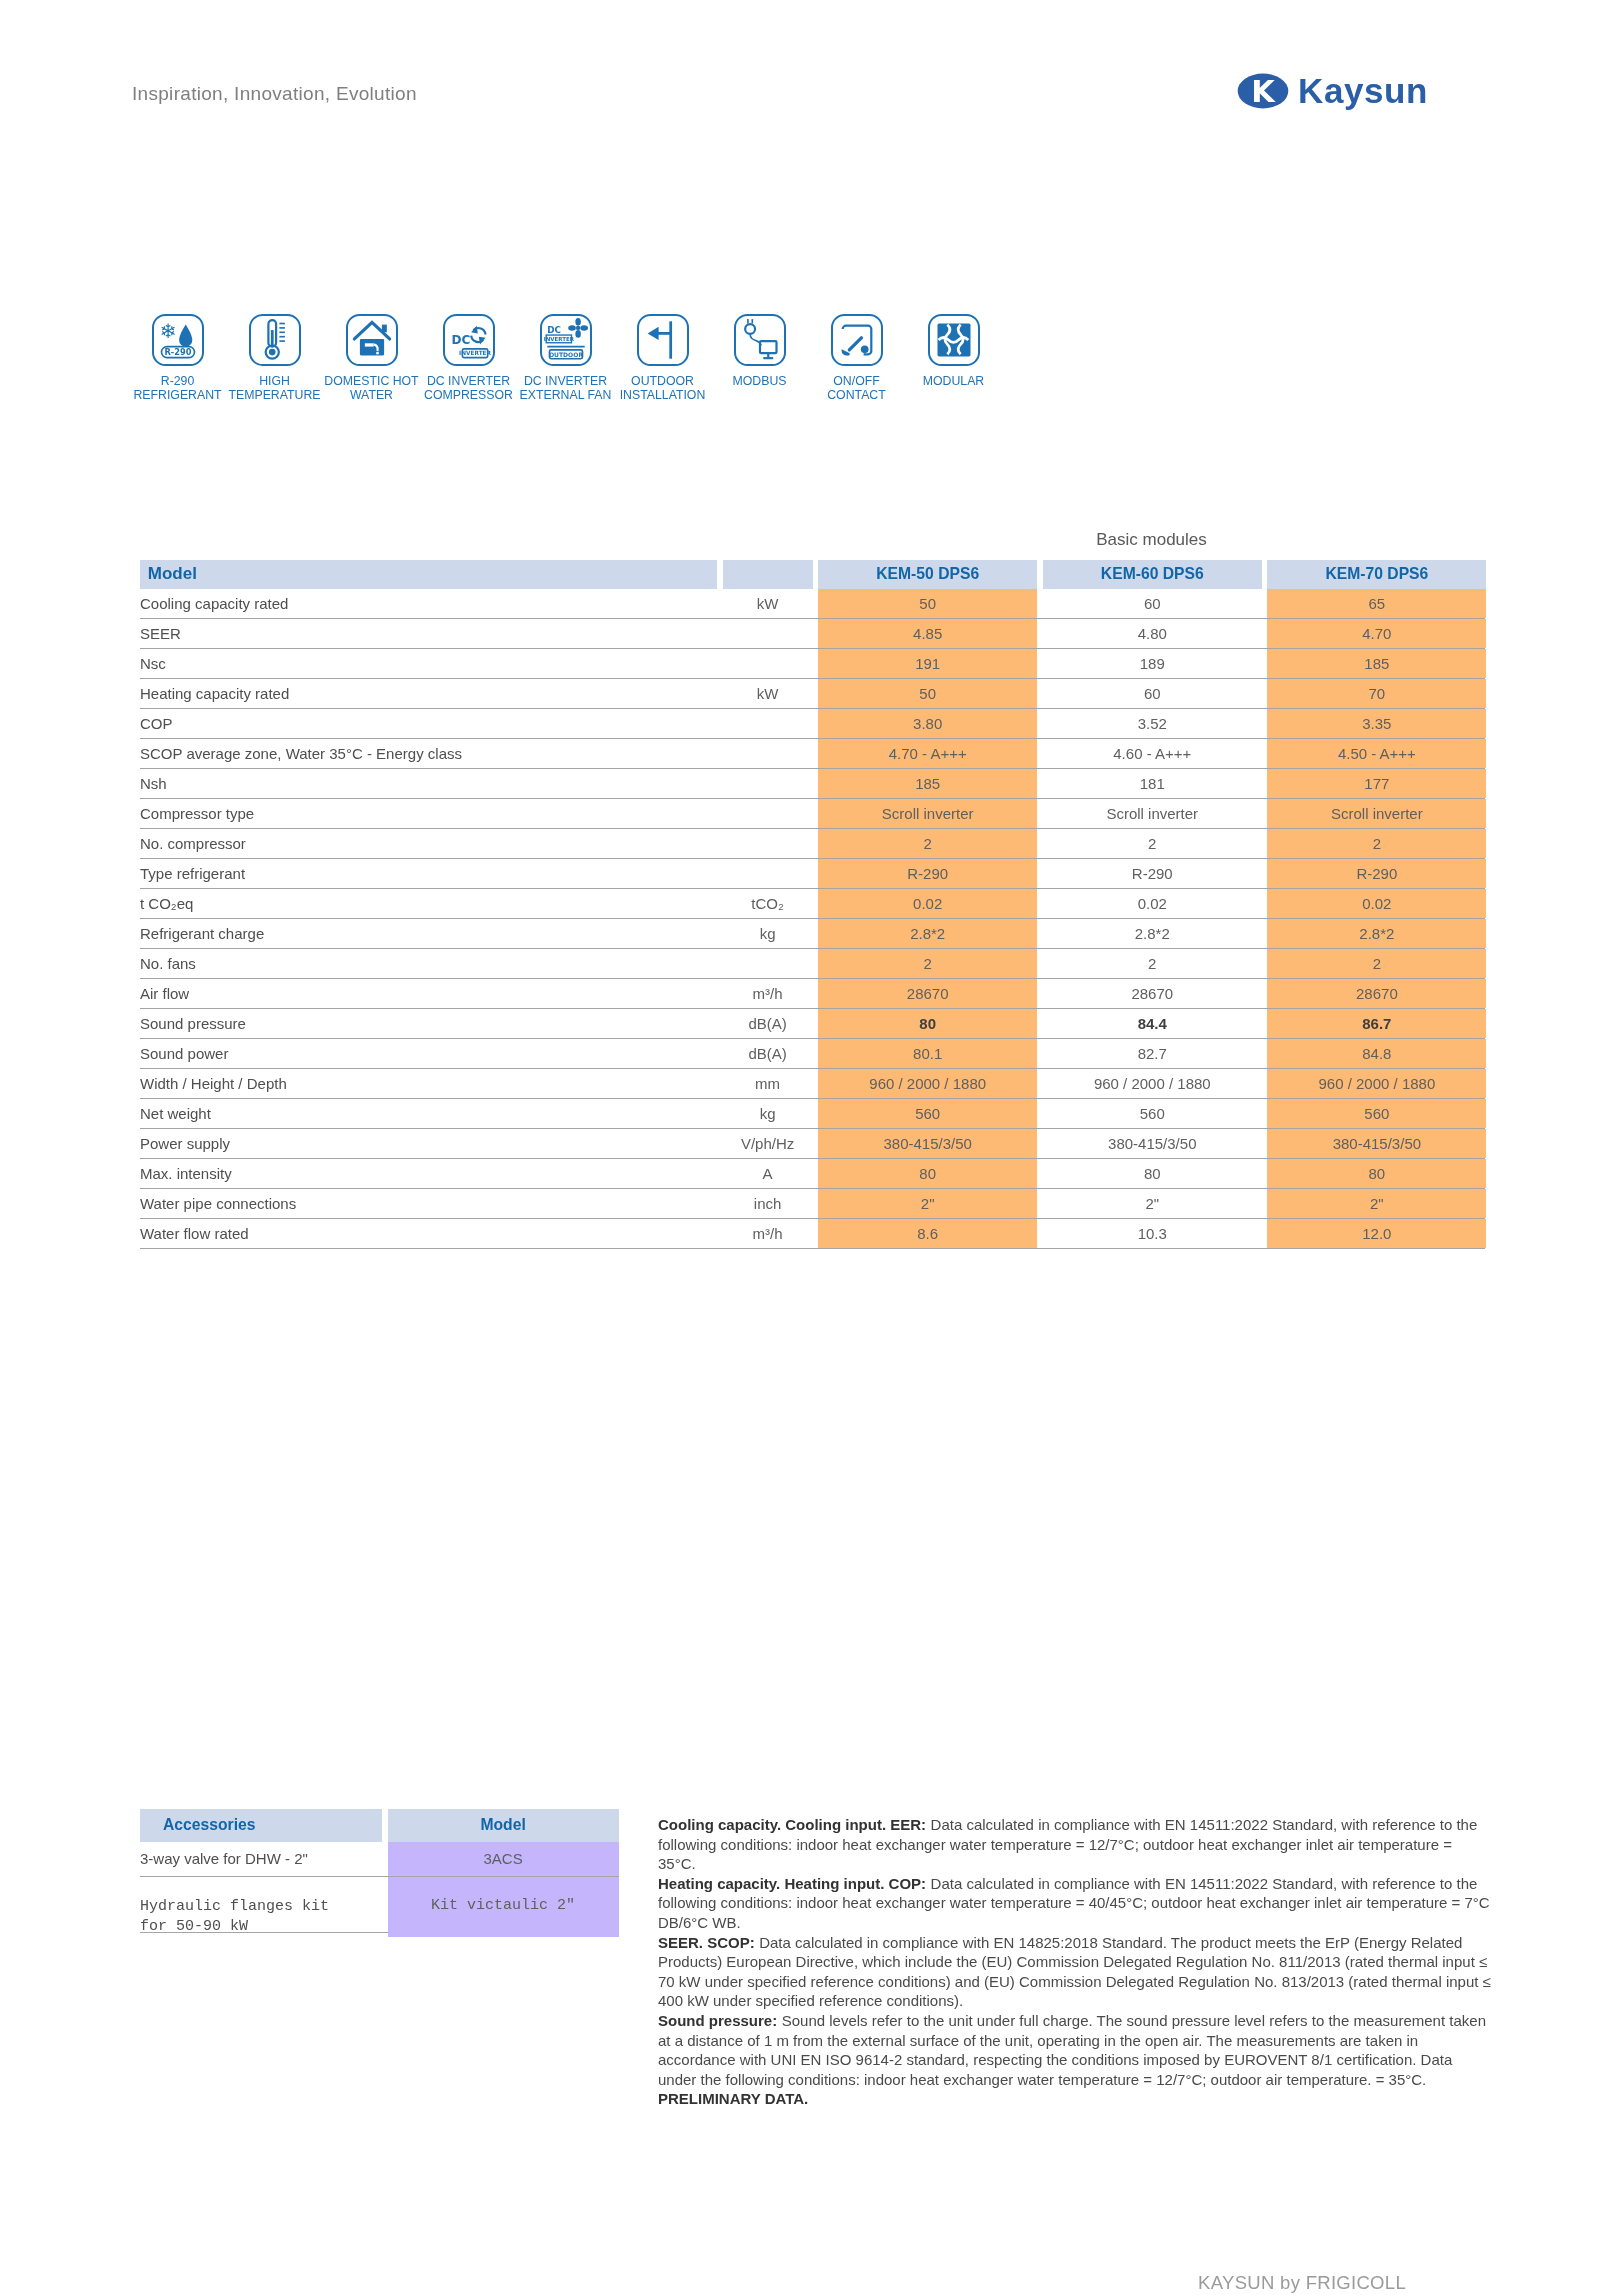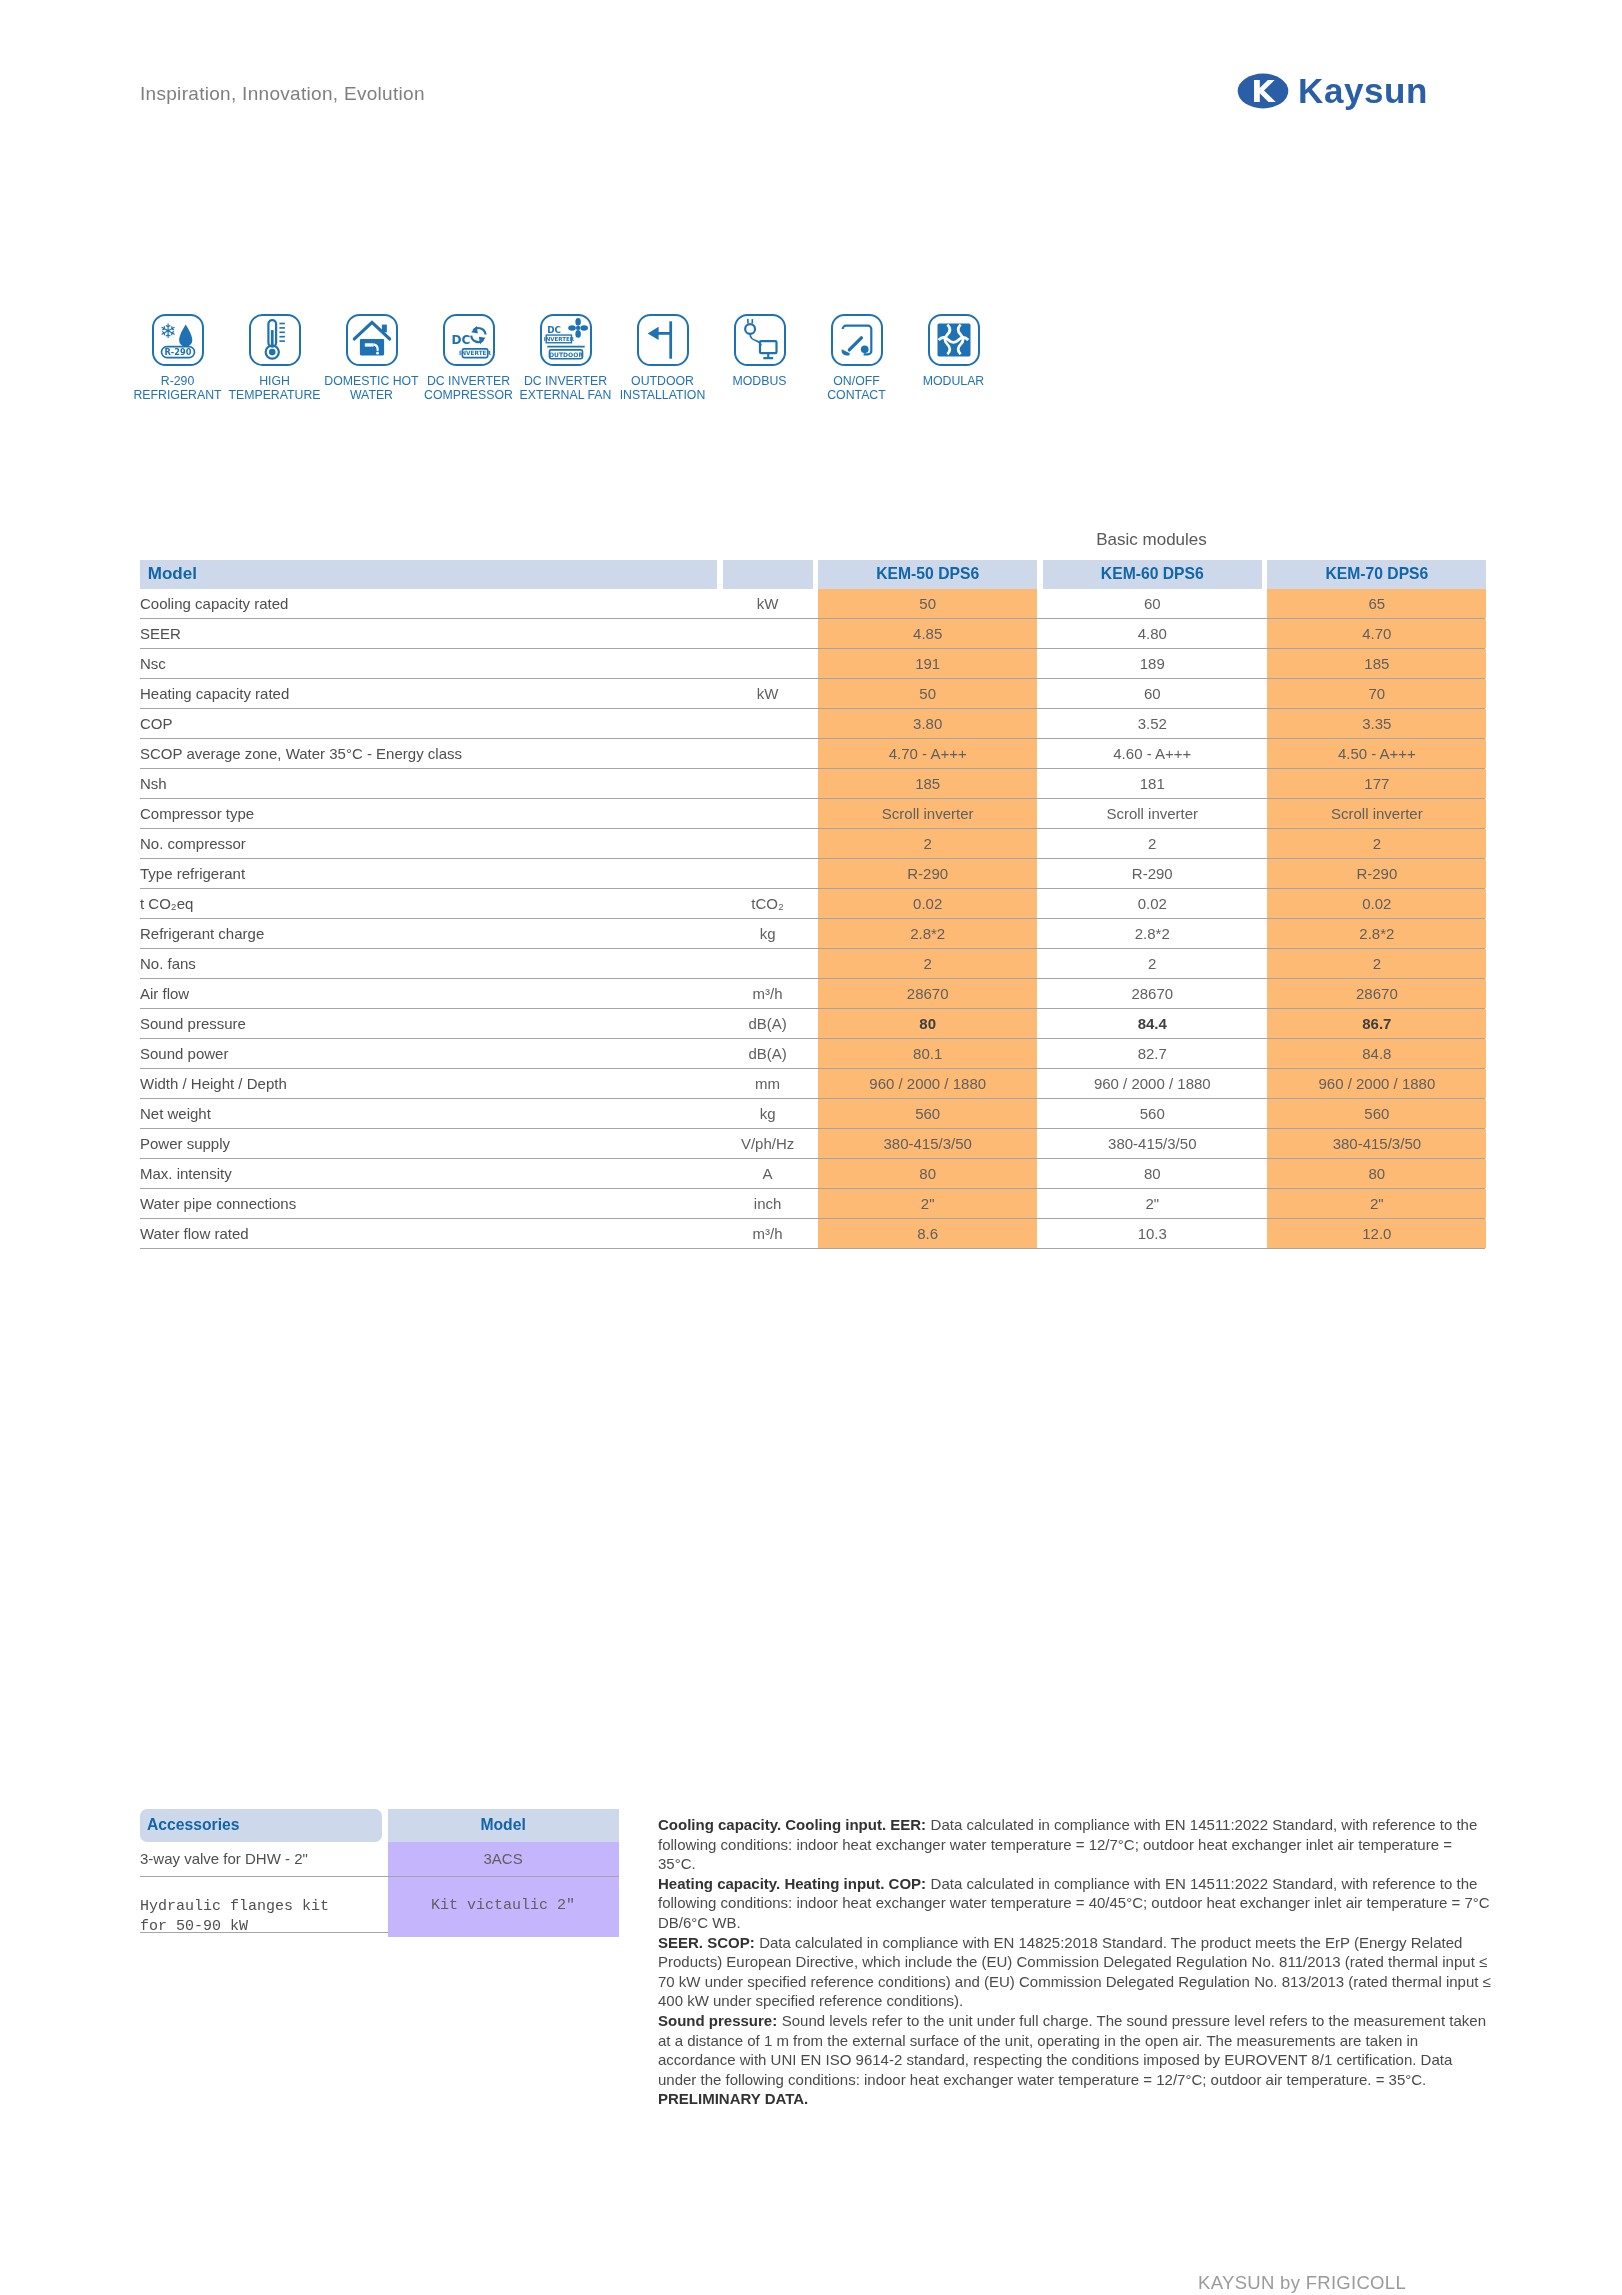--- a/index.html
+++ b/index.html
@@ -1,20 +1,20 @@
 <!DOCTYPE html>
 <html style="font-size:9px"><head>
 <meta charset="utf-8">
 <style>
   * { margin:0; padding:0; box-sizing:border-box; }
   html,body { background:#ffffff; }
   body { width:1623px; height:2295px; position:relative; font-family:"Liberation Sans", sans-serif; color:#4f4f4f; }
   svg text { font-family:"DejaVu Sans", sans-serif; }
 
-  .tagline { position:absolute; left:140px; top:83px; font-size:19px; color:#7f7f7f; letter-spacing:0.3px; }
+  .tagline { position:absolute; left:132px; top:83px; font-size:19px; color:#7f7f7f; letter-spacing:0.3px; }
 
   .logo { position:absolute; left:1237px; top:71px; display:flex; align-items:center; gap:9px; }
   .logo-mark { width:52px; height:36px; }
   .logo-name { font-size:35px; font-weight:600; color:#2a5fa8; letter-spacing:0.6px; }
 
   .features { position:absolute; left:129px; top:314px; display:flex; }
   .feature { width:97px; display:flex; flex-direction:column; align-items:center; }
   .fbox { width:52px; height:52px; border:2.8px solid #1e72b4; border-radius:13.5px; display:flex; align-items:center; justify-content:center; background:#fff; }
   .fbox svg { width:44px; height:44px; }
   .flabel { margin-top:8.4px; font-size:12.3px; line-height:14px; color:#2273b5; text-align:center; }
@@ -31,21 +31,21 @@
   .cell.lbl { justify-content:flex-start; color:#4f4f4f; }
   .srow.body .cell:nth-child(3), .srow.body .cell:nth-child(5) { background:#fdba74; }
   .srow[data-strong="true"] .cell:nth-child(n+3) { font-weight:bold; color:#3f3f3f; }
 
   
   .acc { position:absolute; left:140px; top:1809px; width:479px; }
   .arow { display:grid; grid-template-columns:242px 231px; column-gap:5.6px; }
   .arow.h { height:32.5px; }
   .acell { display:flex; align-items:center; justify-content:center; font-size:15px; color:#5f5f5f; }
   .arow.h .acell { background:#cdd9eb; font-weight:bold; color:#1165a9; font-size:15.7px; }
-  .arow.h .acell.first { justify-content:flex-start; padding-left:7px;border-radius:7px; }
+  .arow.h .acell.first { justify-content:flex-start; padding-left:23px; }
   .arow.b { border-bottom:1.1px solid #a5a5a5; }
   .arow.b .acell.first { justify-content:flex-start; color:#4f4f4f; }
   .arow.b .acell:nth-child(2) { background:#c4b5fd; }
   .arow.b1 { height:35px; }
   .arow.b2 { height:56px; }
   .arow.b2 .acell { align-items:flex-start; padding-top:20px;font-family:Liberation Mono, monospace; }
   .arow.b2 .acell.first { padding-right:34px; line-height:20px; }
 
   
   .notes { position:absolute; left:658px; top:1815px; width:835px; font-size:15px; line-height:19.6px; color:#4a4a4a; }

